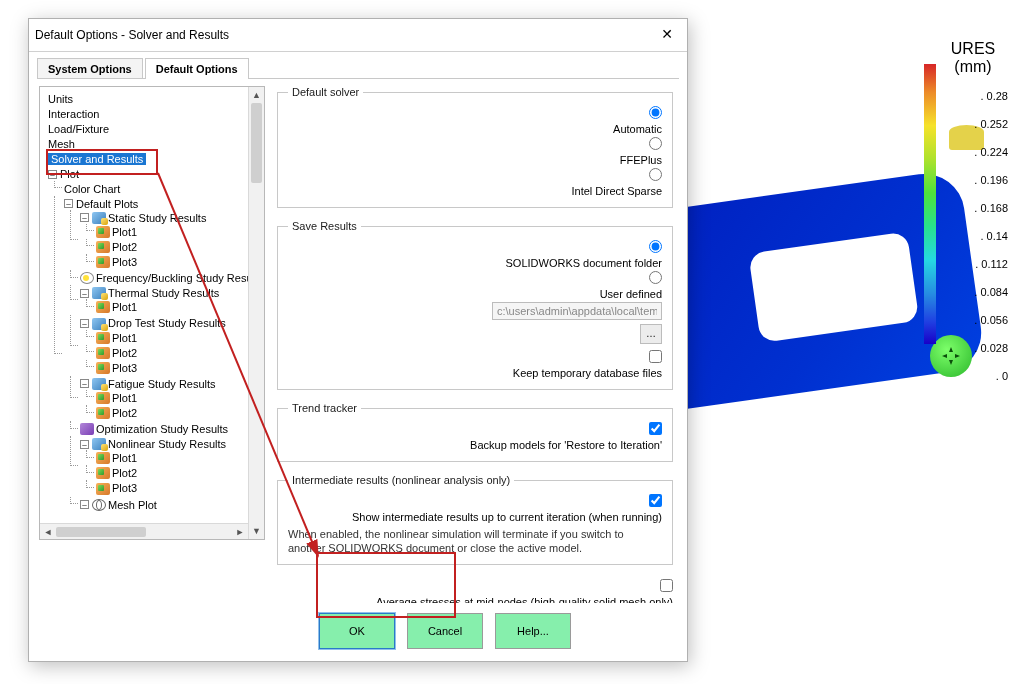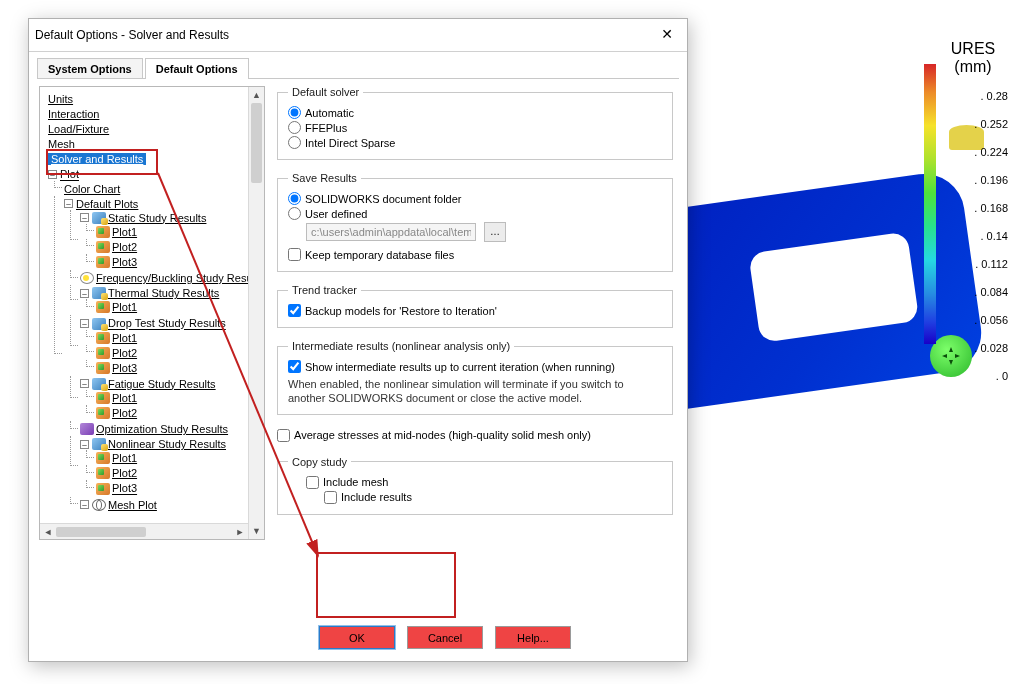--- a/index.html
+++ b/index.html
@@ -187,21 +187,21 @@
     display: inline-block;
     width: 9px; height: 9px;
     border: 1px solid #888;
     margin-right: 3px;
     font-size: 8px;
     line-height: 7px;
     text-align: center;
     vertical-align: middle;
     background: #fff;
   }
-  .node-label { vertical-align: middle; text-decoration: underline; }
+  .node-label { vertical-align: middle; }
   .node-label.selected {
     background: #1a76d2;
     color: #fff;
     padding: 0 3px;
   }
   .folder-icon, .plot-icon, .study-icon, .freq-icon, .opt-icon, .mesh-icon {
     display: inline-block;
     width: 14px; height: 12px;
     vertical-align: middle;
     margin-right: 2px;
@@ -240,23 +240,24 @@
     overflow: hidden;
   }
   fieldset {
     border: 1px solid #c8c8c8;
     padding: 6px 10px 8px 10px;
     margin: 0;
   }
   legend { padding: 0 4px; color: #1a1a1a; font-size: 11px; }
   .radio-row, .check-row {
     display: flex;
-    align-items: center;
+    align-items: flex-end;
     gap: 4px;
     margin: 2px 0;
+    flex-direction: column;
   }
   .radio-row input, .check-row input { margin: 0; }
   .indent-1 { margin-left: 18px; }
   .indent-2 { margin-left: 36px; }
   .text-input {
     border: 1px solid #bcbcbc;
     padding: 2px 4px;
     font-size: 11px;
     width: 110px;
   }
@@ -273,23 +274,23 @@
     cursor: pointer;
   }
   .note { color: #333; margin: 4px 0 0 0; line-height: 1.3; }
   .button-row {
     display: flex;
     gap: 12px;
     padding: 10px 0 12px 290px;
   }
   .dlg-btn {
     min-width: 76px;
-    height: 23px;
+    height: 36px;
     border: 1px solid #9a9a9a;
-    background: #ef4444;
+    background: #86efac;
     font-size: 11px;
     cursor: pointer;
   }
   .dlg-btn.primary { border: 1px solid #2a7ac8; outline: 1px solid #8fc0eb; }
 
   
   .anno-box {
     position: absolute;
     border: 2px solid #c22020;
     pointer-events: none;

